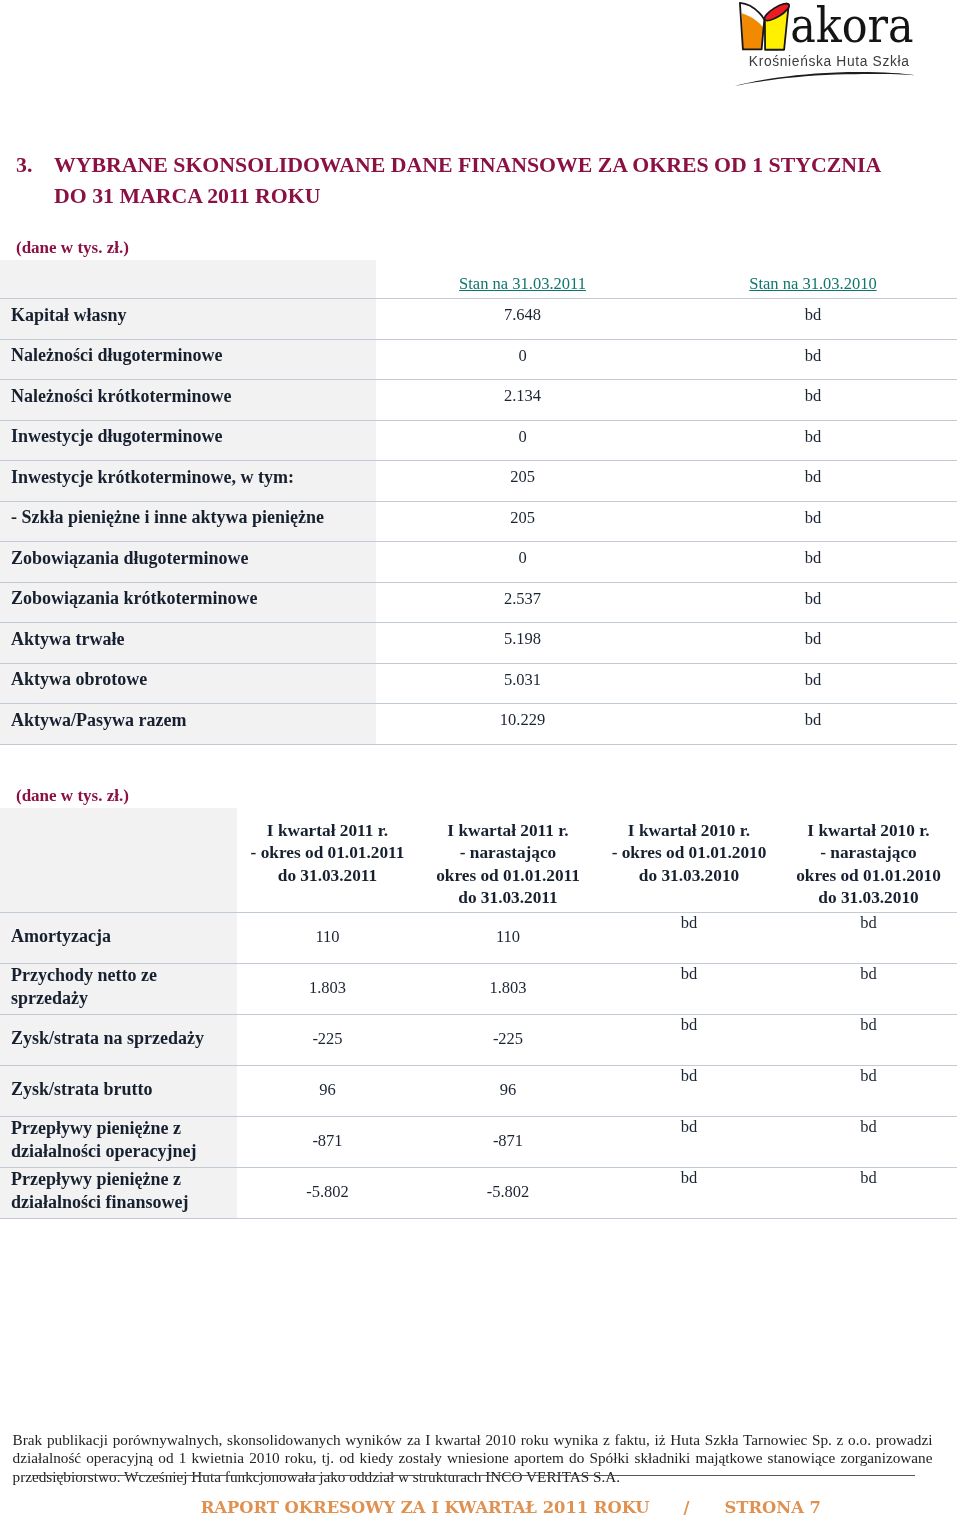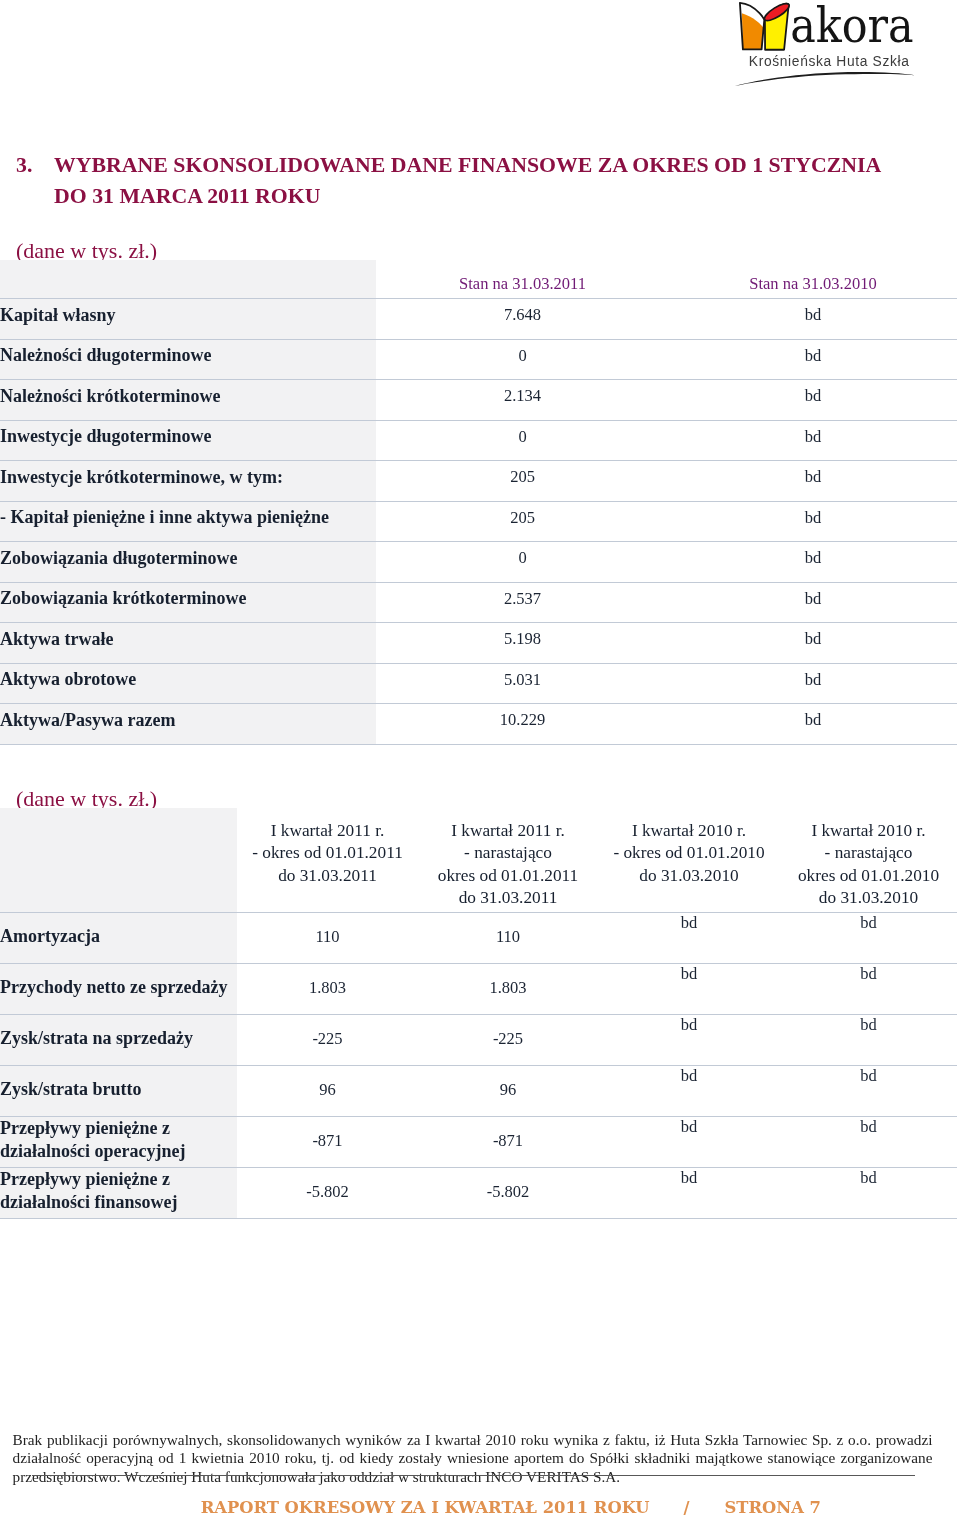--- a/index.html
+++ b/index.html
@@ -5,40 +5,40 @@
   html,body{margin:0;padding:0;background:#fff;}
   body{width:960px;height:1522px;font-family:"Liberation Serif",serif;}
   .page{position:relative;width:960px;height:1522px;overflow:hidden;background:#fff;}
 
   .logo{position:absolute;left:720px;top:0px;width:240px;height:100px;}
 
   .sec{position:absolute;left:16px;top:150px;width:895px;color:#8B1043;font-family:"Liberation Serif",serif;font-weight:bold;font-size:21.8px;line-height:31px;}
   .sec .num{position:absolute;left:0;top:0;}
   .sec .txt{display:block;margin-left:38px;}
 
-  .units{position:absolute;left:16px;color:#8B1043;font-size:22px;font-weight:normal;}
+  .units{position:absolute;left:16px;color:#8B1043;font-size:17px;font-weight:bold;}
   .u1{top:238px;}
   .u2{top:786px;}
 
   .tbl{border-collapse:collapse;table-layout:fixed;position:absolute;left:0;width:957px;}
   .tbl td{margin:0;border:0;padding:0;}
-  .tbl td.lbl{padding-right:4px;}
+  .tbl td.lbl{padding-left:11px;padding-right:4px;}
   .tbl td.hd{padding-top:12px;}
   .lbl > span{display:block;position:relative;top:-3.5px;}
   .val > span{display:block;position:relative;top:-3.5px;}
   .t2 .val > span{top:-1px;}
   .t2 .lbl{line-height:23px;}
   .t2 .lbl > span{top:-2px;}
   .t1{top:260px;}
   .t2{top:808px;}
   .lbl{background:#F2F2F3;color:#17202F;font-weight:bold;font-size:18px;line-height:21px;vertical-align:middle;}
   .val{color:#1B2433;font-size:16.5px;text-align:center;vertical-align:middle;}
   .valtop{color:#1B2433;font-size:16.5px;text-align:center;vertical-align:top;padding-top:2px;}
-  .hd{color:#17202F;font-weight:normal;font-size:17.3px;text-align:center;line-height:22.4px;vertical-align:top;padding-top:11px;}
-  .hdcell{color:#701a75;font-size:16.5px;text-align:center;vertical-align:bottom;}
+  .hd{color:#17202F;font-weight:bold;font-size:17.3px;text-align:center;line-height:22.4px;vertical-align:top;padding-top:11px;}
+  .hdcell{color:#0f766e;font-size:16.5px;text-align:center;vertical-align:bottom;text-decoration:underline;}
   .tbl td.hdcell{padding-bottom:4px;}
   .bb td{border-bottom:1px solid #C2CAD6;}
 
   .note{position:absolute;left:12.5px;top:1403.4px;width:920px;font-family:"Liberation Serif",serif;font-size:15.25px;line-height:18.1px;color:#232323;text-align:justify;margin-top:28px;}
   .fline{position:absolute;left:32px;top:1474.6px;width:883px;height:1.3px;background:#585858;}
   .foot{position:absolute;left:152.7px;top:1498px;width:660px;text-align:left;color:#E0914F;font-family:"DejaVu Serif",serif;font-weight:bold;font-size:16.35px;line-height:20px;white-space:nowrap;margin-left:48px;}
   .foot .sep{padding-left:34px;padding-right:35px;}
 </style>
 </head>
 <body>
@@ -131,21 +131,21 @@
           </td>
 <td class="val">
             <span>205</span>
           </td>
 <td class="val">
             <span>bd</span>
           </td>
 </tr>
 <tr class="bb">
 <td class="lbl" style="height:39.5px">
-            <span>- Kapitał pieniężne i inne aktywa pieniężne</span>
+            <span>- Szkła pieniężne i inne aktywa pieniężne</span>
           </td>
 <td class="val">
             <span>205</span>
           </td>
 <td class="val">
             <span>bd</span>
           </td>
 </tr>
 <tr class="bb">
 <td class="lbl" style="height:39.5px">

